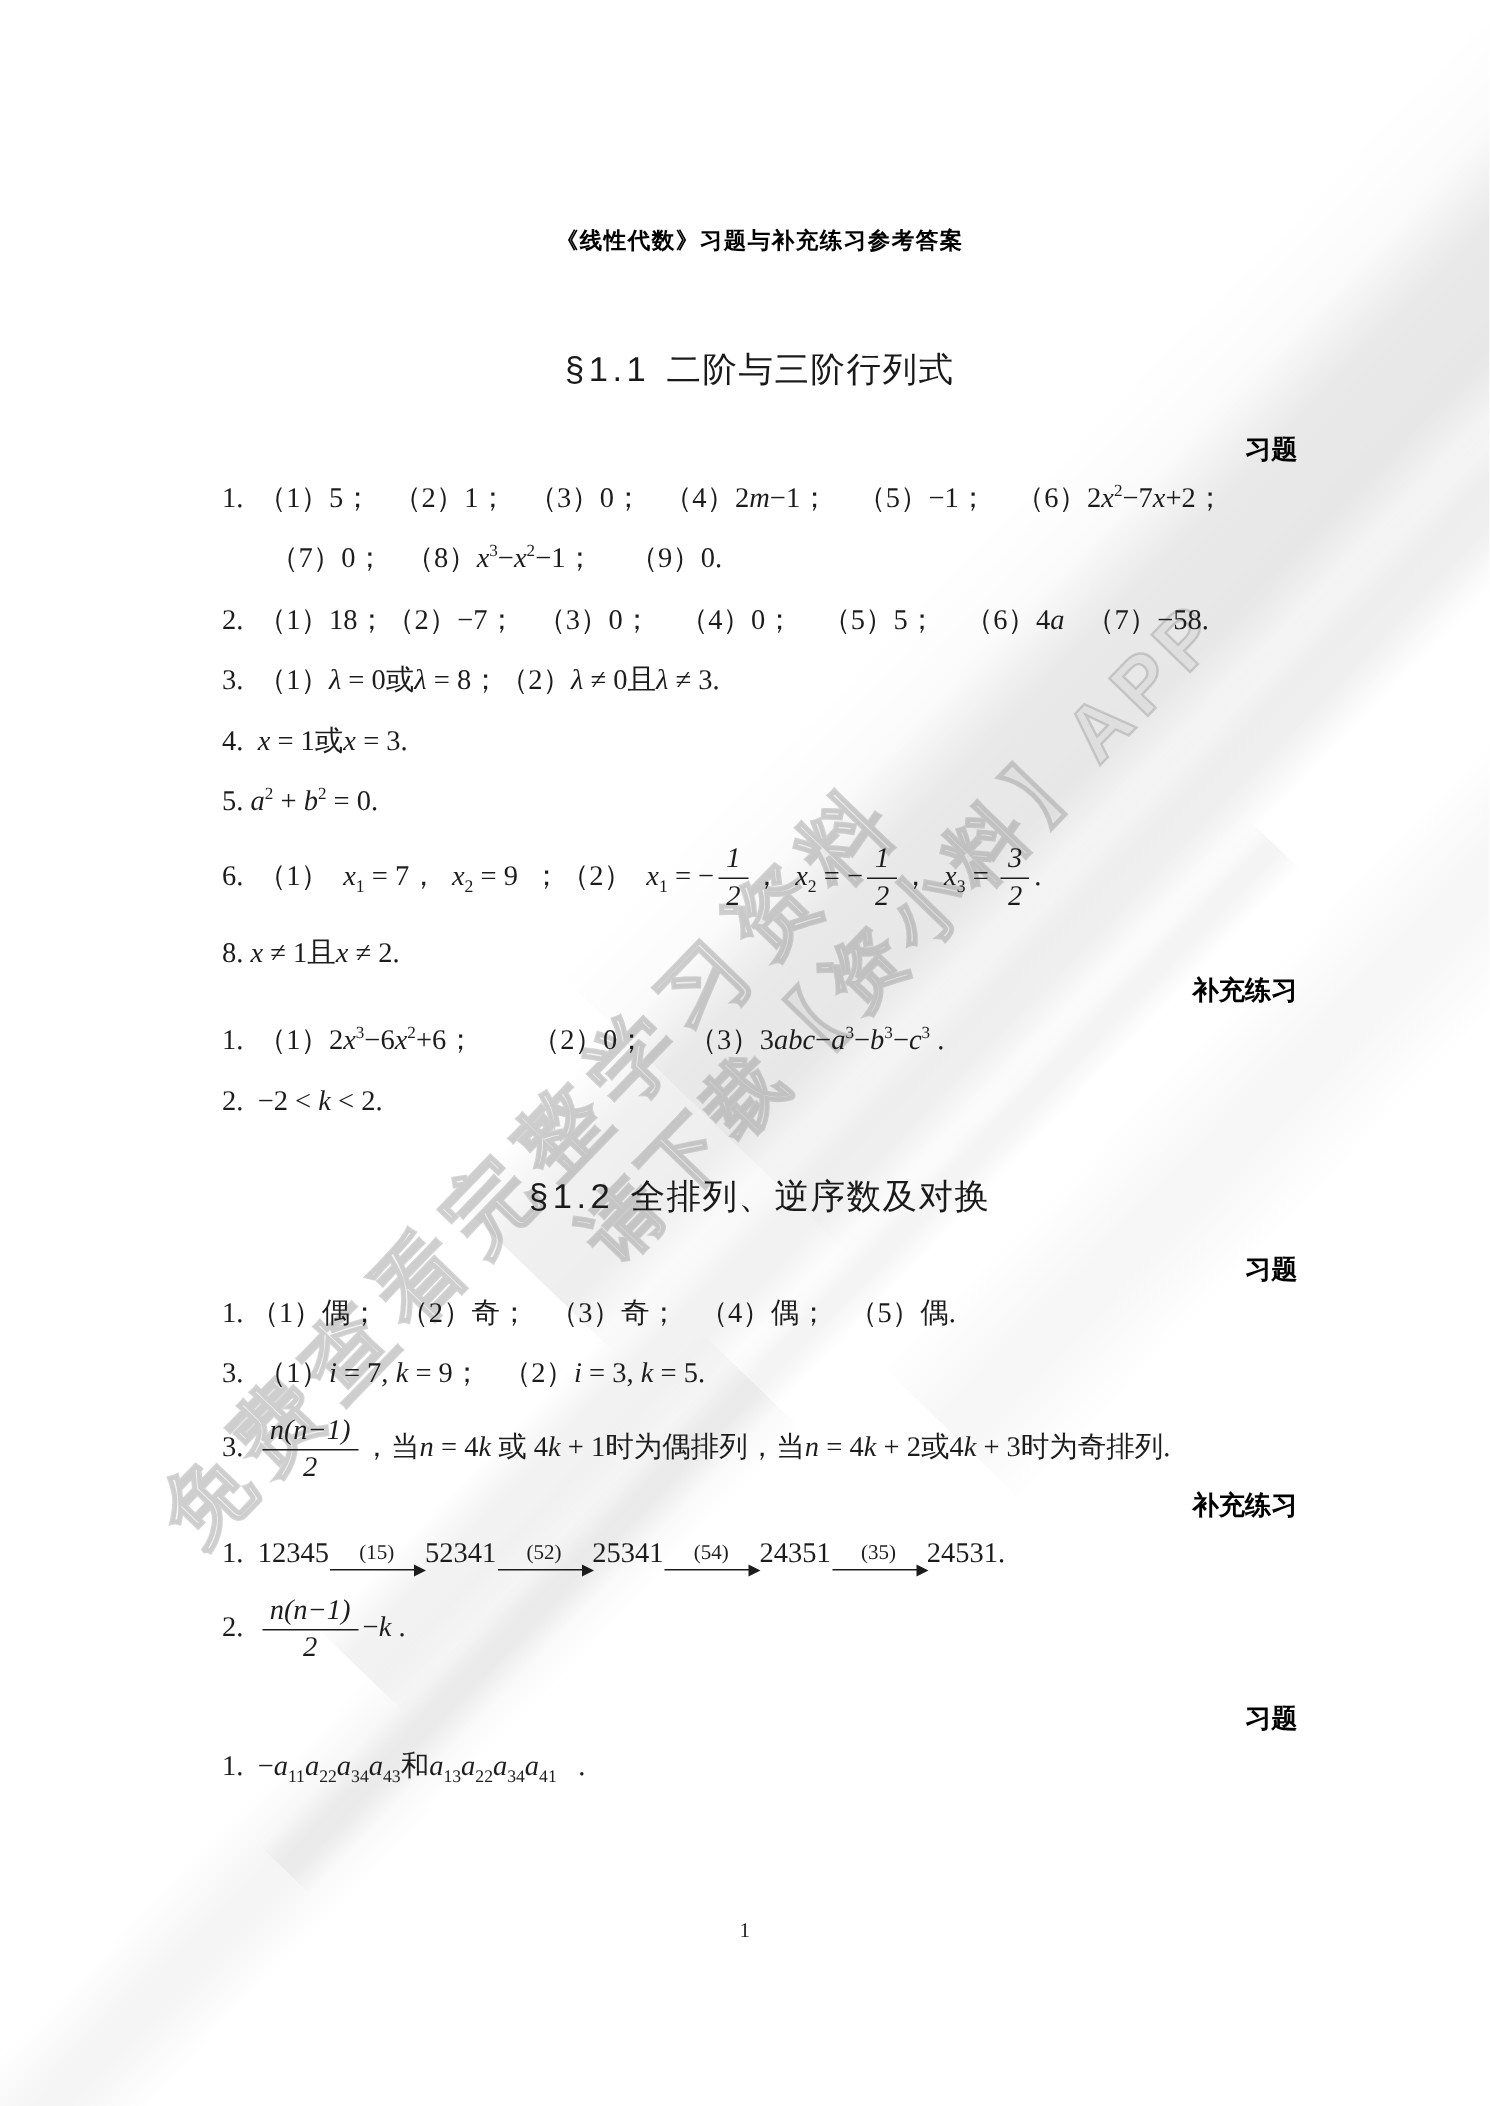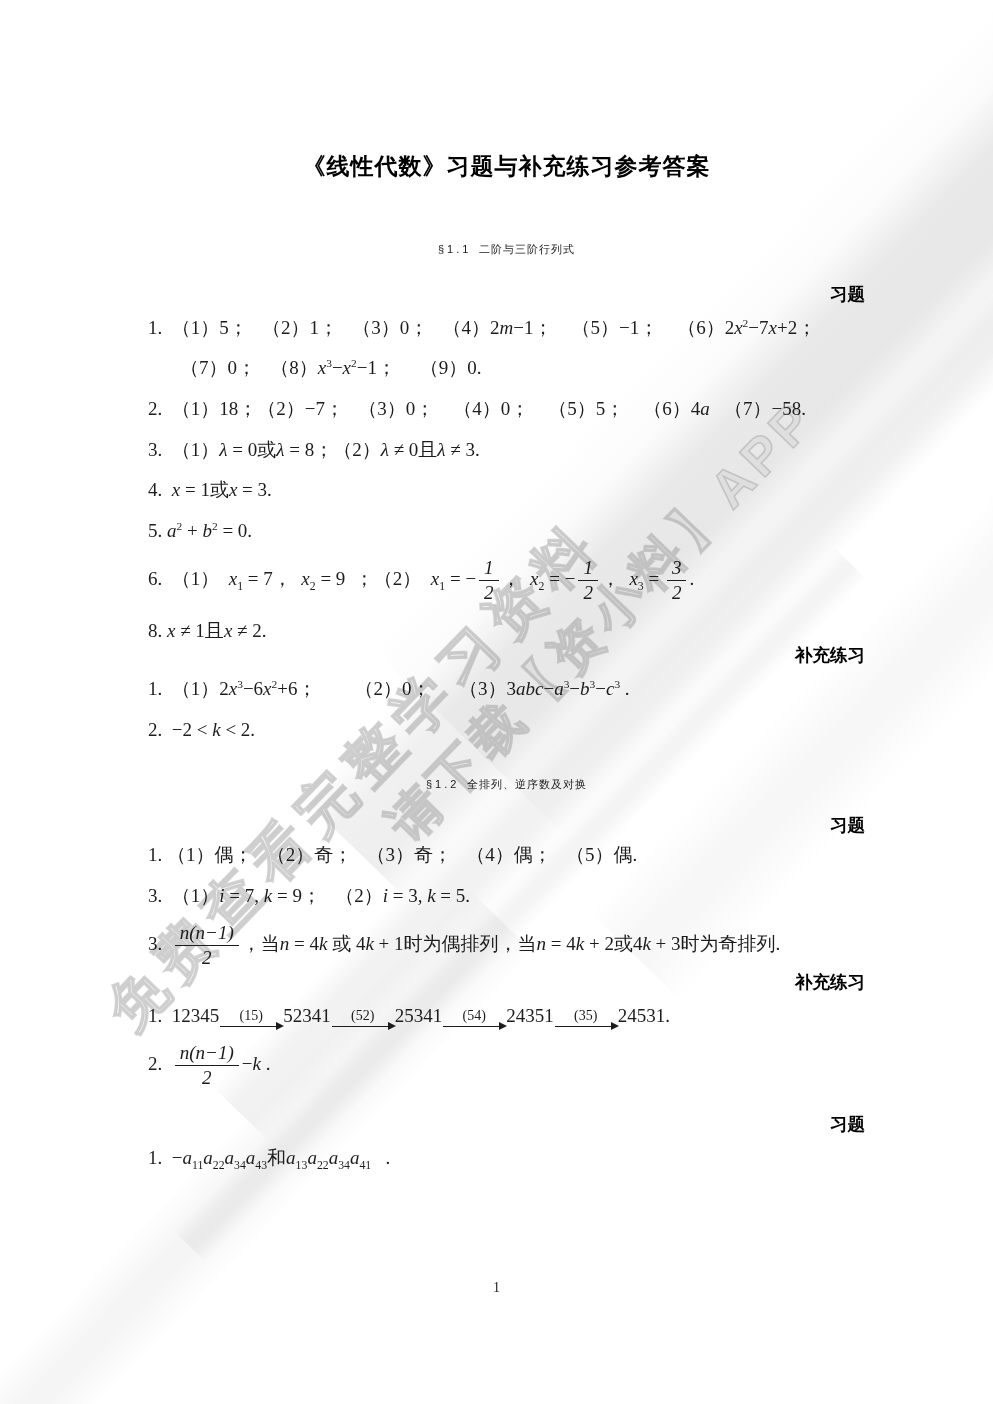--- a/index.html
+++ b/index.html
@@ -35,27 +35,27 @@
     -webkit-text-stroke:1.6px rgba(145,145,145,0.38);
     pointer-events:none;
   }
   .wm1{left:118px;top:982px;font-size:58px;letter-spacing:10px;transform:rotate(-46deg);}
   .wm2{left:398px;top:798px;font-size:52px;letter-spacing:6px;transform:rotate(-46deg);}
   
   .content{position:relative;padding:150px 128px 0 148px;}
   .doc-title{
     text-align:center;
     font-family:"Liberation Sans","DejaVu Sans",sans-serif;
-    font-weight:bold;font-size:23px;letter-spacing:1px;
+    font-weight:bold;font-size:15px;letter-spacing:1px;
     color:#000;line-height:1.4;
   }
   .section-heading{
     text-align:center;
     font-family:"Liberation Sans","DejaVu Sans",sans-serif;
-    font-size:11px;font-weight:500;color:#1a1a1a;letter-spacing:1px;
+    font-size:23px;font-weight:500;color:#1a1a1a;letter-spacing:1px;
   }
   .s1 .section-heading{margin:60px 0 26px;}
   .s2 .section-heading{margin:34px 0 22px;}
   .s3 .section-heading{margin:4px 0 24px;}
   .group-label{
     font-family:"Liberation Sans","DejaVu Sans",sans-serif;
     font-weight:bold;font-size:17.5px;color:#000;
     margin:12px 0 8px;line-height:1.3;text-align:right;
   }
   .line{

